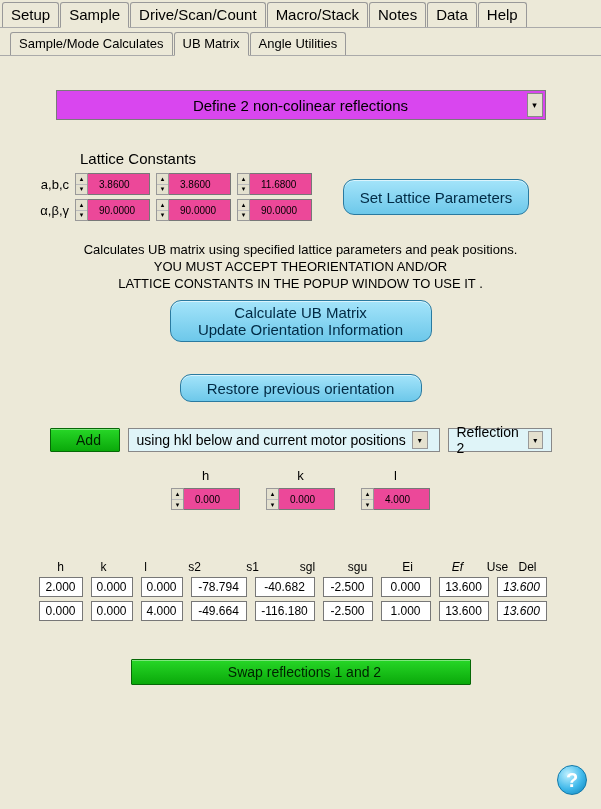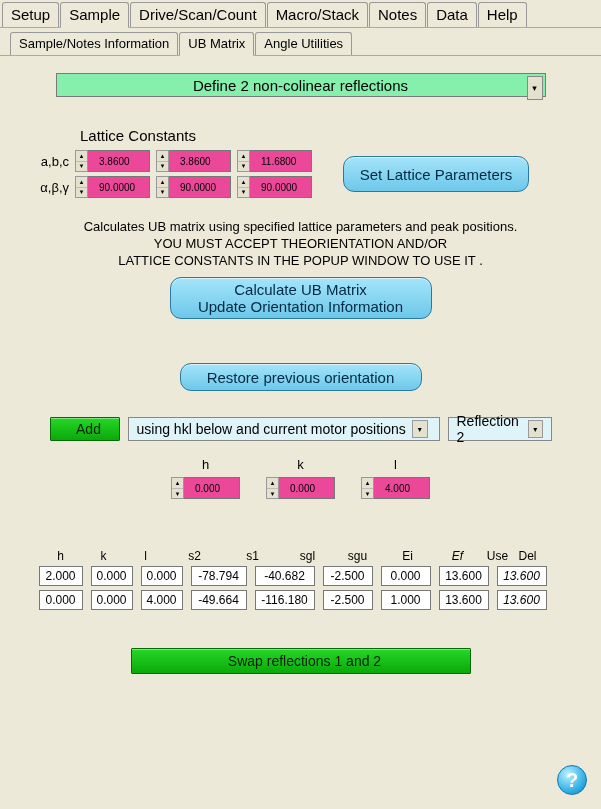--- a/index.html
+++ b/index.html
@@ -7,22 +7,22 @@
   .tab-strip { display:flex; align-items:flex-end; border-bottom:1px solid #aaa; padding:2px 2px 0 2px; background:#ECE9D8; }
   .tab { border:1px solid #999; border-bottom:none; border-radius:3px 3px 0 0; padding:4px 8px; margin-right:1px; background:#ECE9D8; font-size:14px; cursor:pointer; position:relative; line-height:16px;}
   .tab-strip.top .tab { font-size:15px; padding:4px 8px; }
   .tab.active { background:#ECE9D8; border-bottom:1px solid #ECE9D8; margin-bottom:-1px; font-weight:normal;}
   .tab-strip.sub { padding:4px 10px 0 10px; border-bottom:1px solid #aaa; }
   .tab-strip.sub .tab { font-size:13px; padding:3px 8px; }
   .panel { padding:10px 30px 0 30px; }
 
   .dropdown-big {
     display:flex; align-items:center; justify-content:center;
-    width:490px; height:24px; margin:7px auto 10px auto;
-    background:#86efac; border:1px solid #7a7a7a; position:relative;
+    width:490px; height:30px; margin:24px auto 10px auto;
+    background:#d946ef; border:1px solid #7a7a7a; position:relative;
     font-size:15px;
   }
   .dropdown-big .arrow-btn { position:absolute; right:2px; top:2px; width:16px; height:24px; background:#E4E1CF; border:1px solid #888; display:flex; align-items:center; justify-content:center; font-size:9px;}
   
   .section-title { font-size:15px; margin:30px 0 4px 50px; }
   .lattice-grid { display:flex; align-items:center; }
   .lattice-labels { width:42px; text-align:right; font-size:13px; padding-right:3px;}
   .spin { display:inline-flex; align-items:stretch; margin:2px 3px; }
   .spin .ctl { width:13px; background:#E4E1CF; border:1px solid #999; display:flex; flex-direction:column; }
   .spin .ctl div { flex:1; display:flex; align-items:center; justify-content:center; font-size:7px; line-height:6px; border-bottom:1px solid #bbb;}
@@ -79,21 +79,21 @@
   <div class="tab">Setup</div>
   <div class="tab active">Sample</div>
   <div class="tab">Drive/Scan/Count</div>
   <div class="tab">Macro/Stack</div>
   <div class="tab">Notes</div>
   <div class="tab">Data</div>
   <div class="tab">Help</div>
 </div>
 
 <div class="tab-strip sub">
-  <div class="tab">Sample/Notes Information</div>
+  <div class="tab">Sample/Mode Calculates</div>
   <div class="tab active">UB Matrix</div>
   <div class="tab">Angle Utilities</div>
 </div>
 
 <div class="panel">
 
   <div class="dropdown-big">
     <span>Define 2 non-colinear reflections</span>
     <div class="arrow-btn">▾</div>
   </div>
@@ -157,21 +157,21 @@
     <div>Calculates UB matrix using specified lattice parameters and peak positions.</div>
     <div>YOU MUST ACCEPT THEORIENTATION AND/OR</div>
     <div>LATTICE CONSTANTS IN THE POPUP WINDOW TO USE IT .</div>
   </div>
 
   <div class="blue-btn" style="width:262px;height:42px;margin:2px auto 0 auto;flex-direction:column;line-height:17px;">
     <div>Calculate UB Matrix</div>
     <div>Update Orientation Information</div>
   </div>
 
-  <div class="blue-btn" style="width:242px;height:28px;margin:44px auto 0 auto;">Restore previous orientation</div>
+  <div class="blue-btn" style="width:242px;height:28px;margin:32px auto 0 auto;">Restore previous orientation</div>
 
   <div class="row-flex" style="margin-top:26px;">
     <div class="green-btn" style="width:70px;height:24px;">Add</div>
     <div class="light-dropdown" style="width:312px;">
       <span>using hkl below and current motor positions</span>
       <div class="dd-btn">▾</div>
     </div>
     <div class="light-dropdown" style="width:104px;">
       <span>Reflection 2</span>
       <div class="dd-btn">▾</div>

